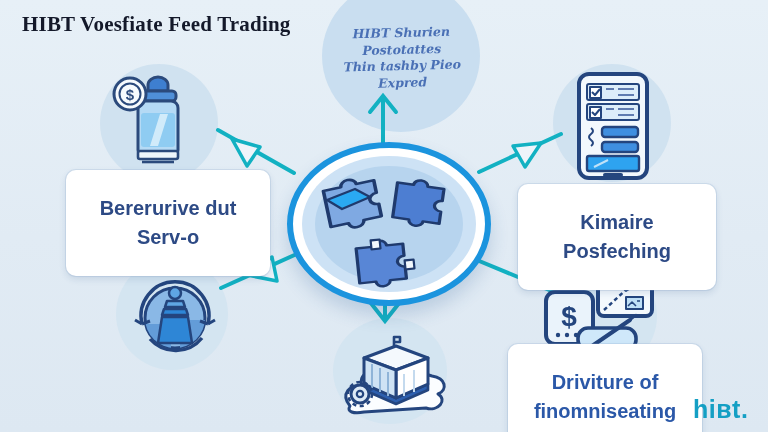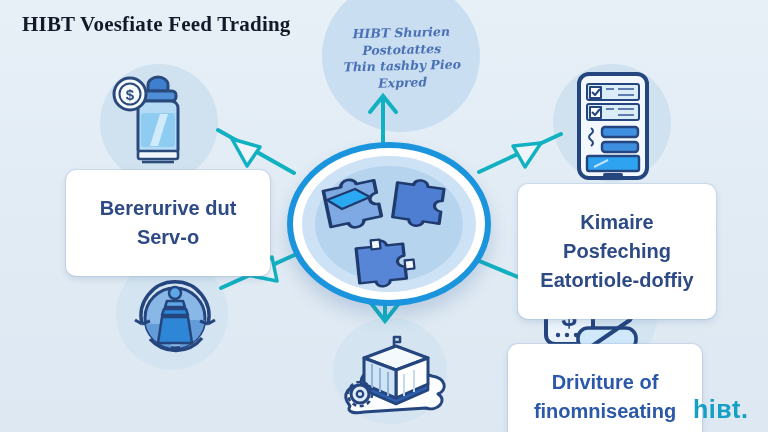--- a/index.html
+++ b/index.html
@@ -191,21 +191,20 @@
       <path d="M52 80 L90 54" fill="none" stroke-width="4" stroke-linecap="round"></path>
       <path d="M90 54 l6 -5" fill="none" stroke-width="2.4" stroke-linecap="round"></path>
     </g>
   </svg>
 
   <div class="label-box box-tl">
     <span class="ln">Bererurive dut Serv-o</span>
   </div>
   <div class="label-box box-tr">
     <span class="ln">Kimaire Posfeching</span>
-    <span class="ln">Eatortiole-doffiy</span>
   </div>
   <div class="label-box box-br">
     <span class="ln">Driviture of</span>
     <span class="ln">finomniseating</span>
   </div>
 
   <p class="logo">hiвt.</p>
 
 </div>
 

